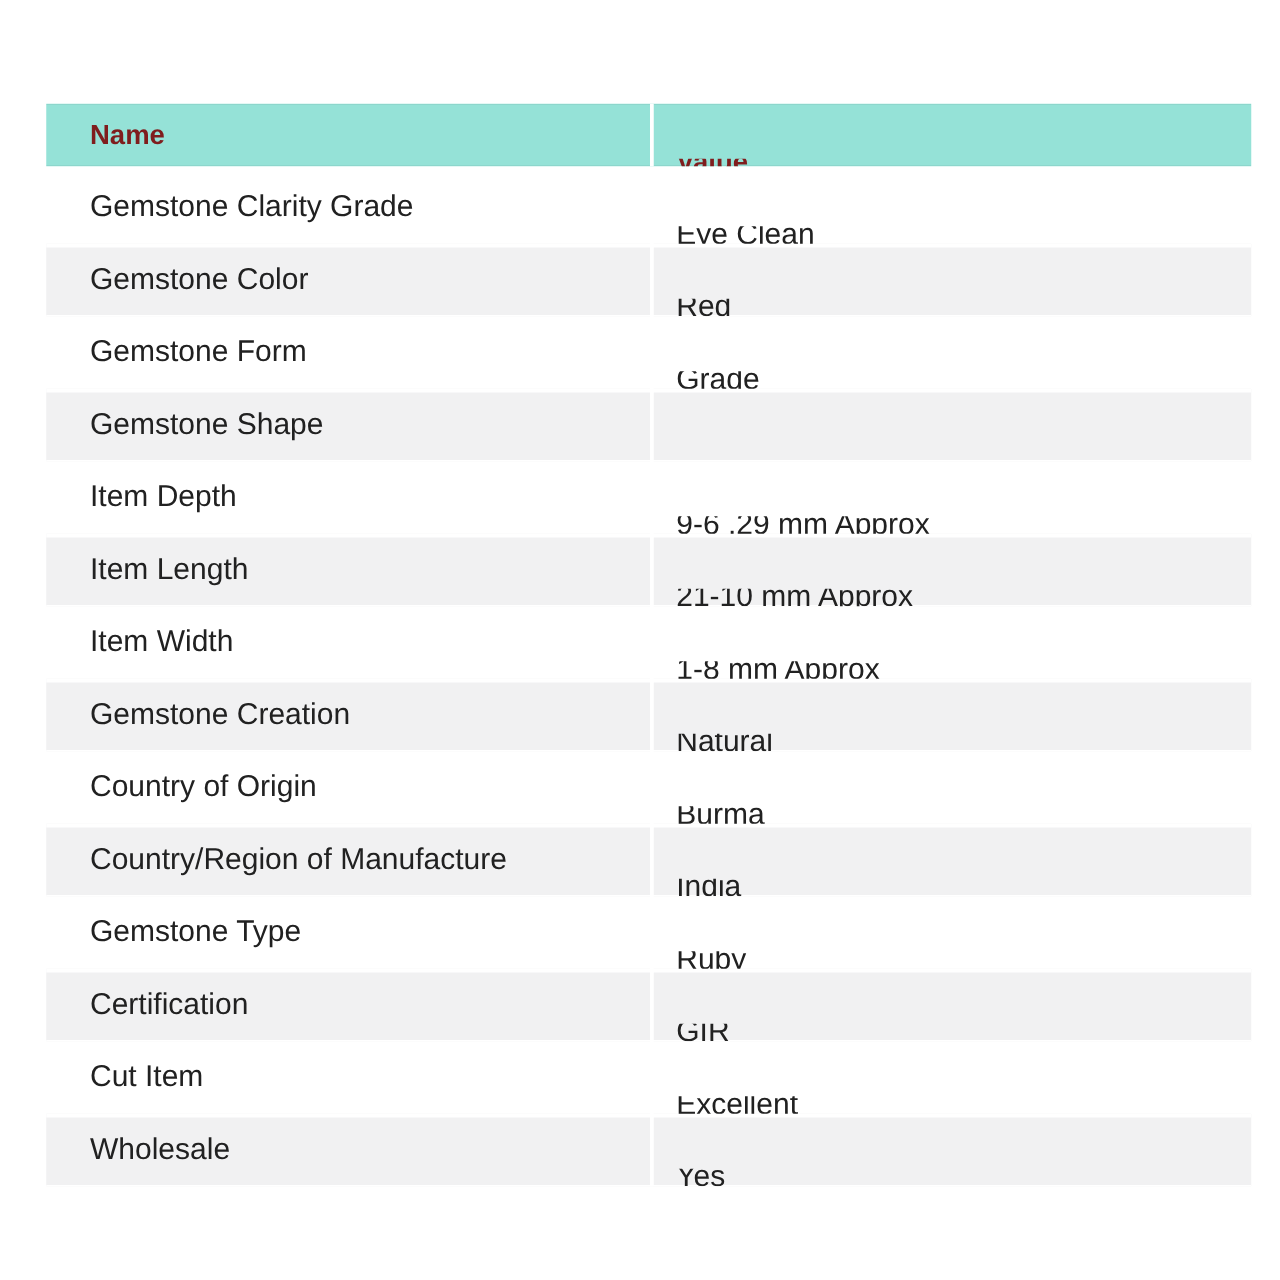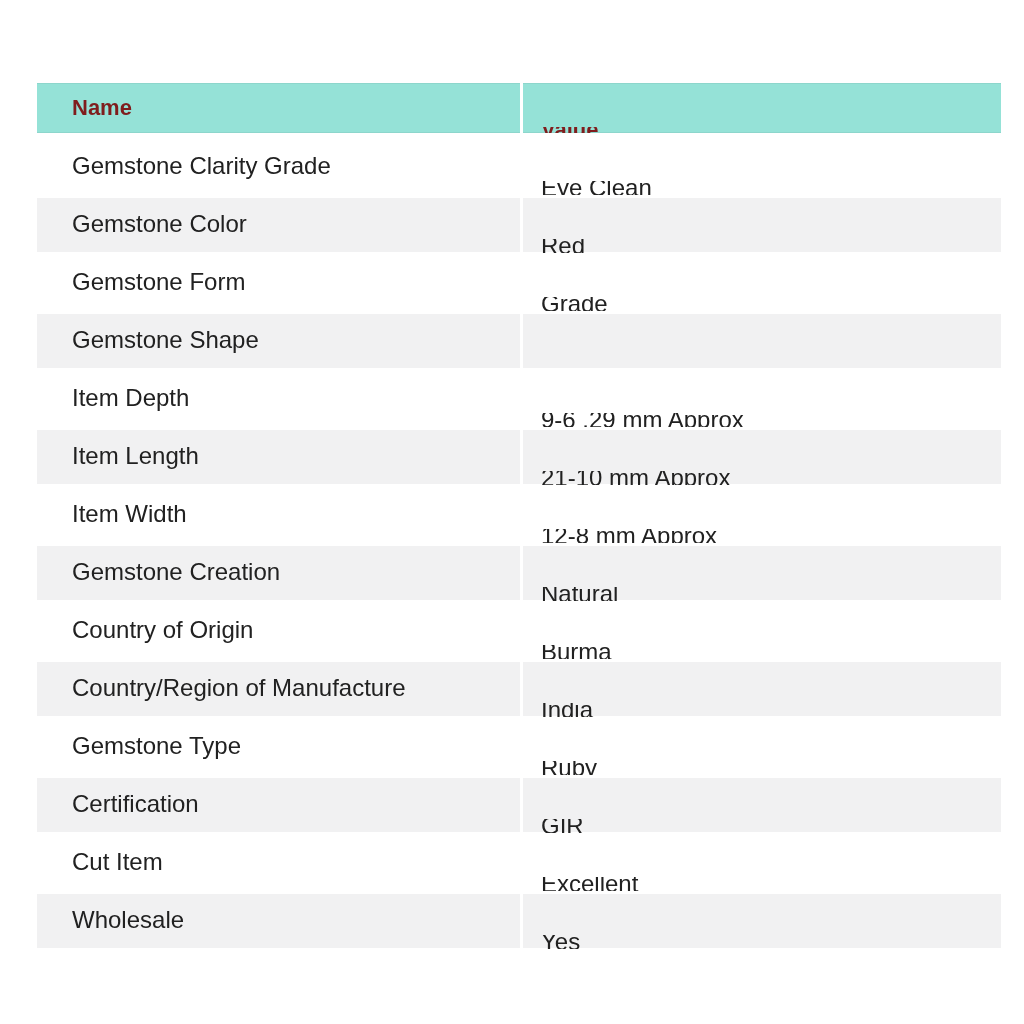--- a/index.html
+++ b/index.html
@@ -85,21 +85,21 @@
     <div class="row">
       <div class="cell name">Item Depth</div>
       <div class="cell value">9-6 .29 mm Approx</div>
     </div>
     <div class="row">
       <div class="cell name">Item Length</div>
       <div class="cell value">21-10 mm Approx</div>
     </div>
     <div class="row">
       <div class="cell name">Item Width</div>
-      <div class="cell value">12-8 mm Approx</div>
+      <div class="cell value">1-8 mm Approx</div>
     </div>
     <div class="row">
       <div class="cell name">Gemstone Creation</div>
       <div class="cell value">Natural</div>
     </div>
     <div class="row">
       <div class="cell name">Country of Origin</div>
       <div class="cell value">Burma</div>
     </div>
     <div class="row">

